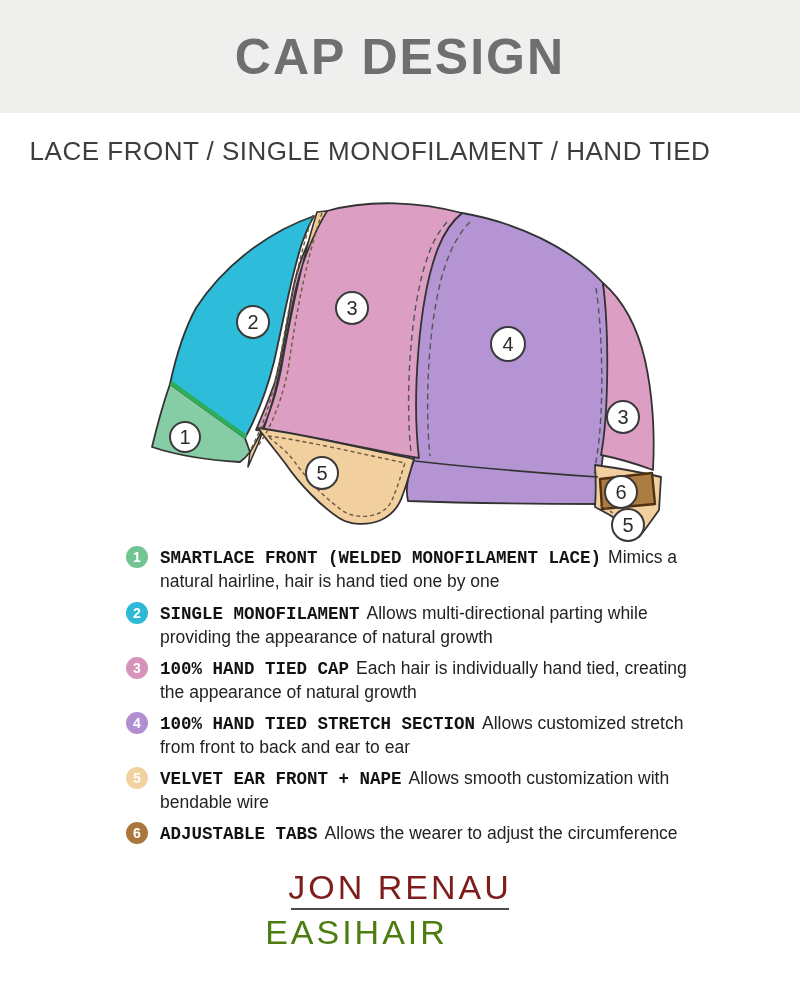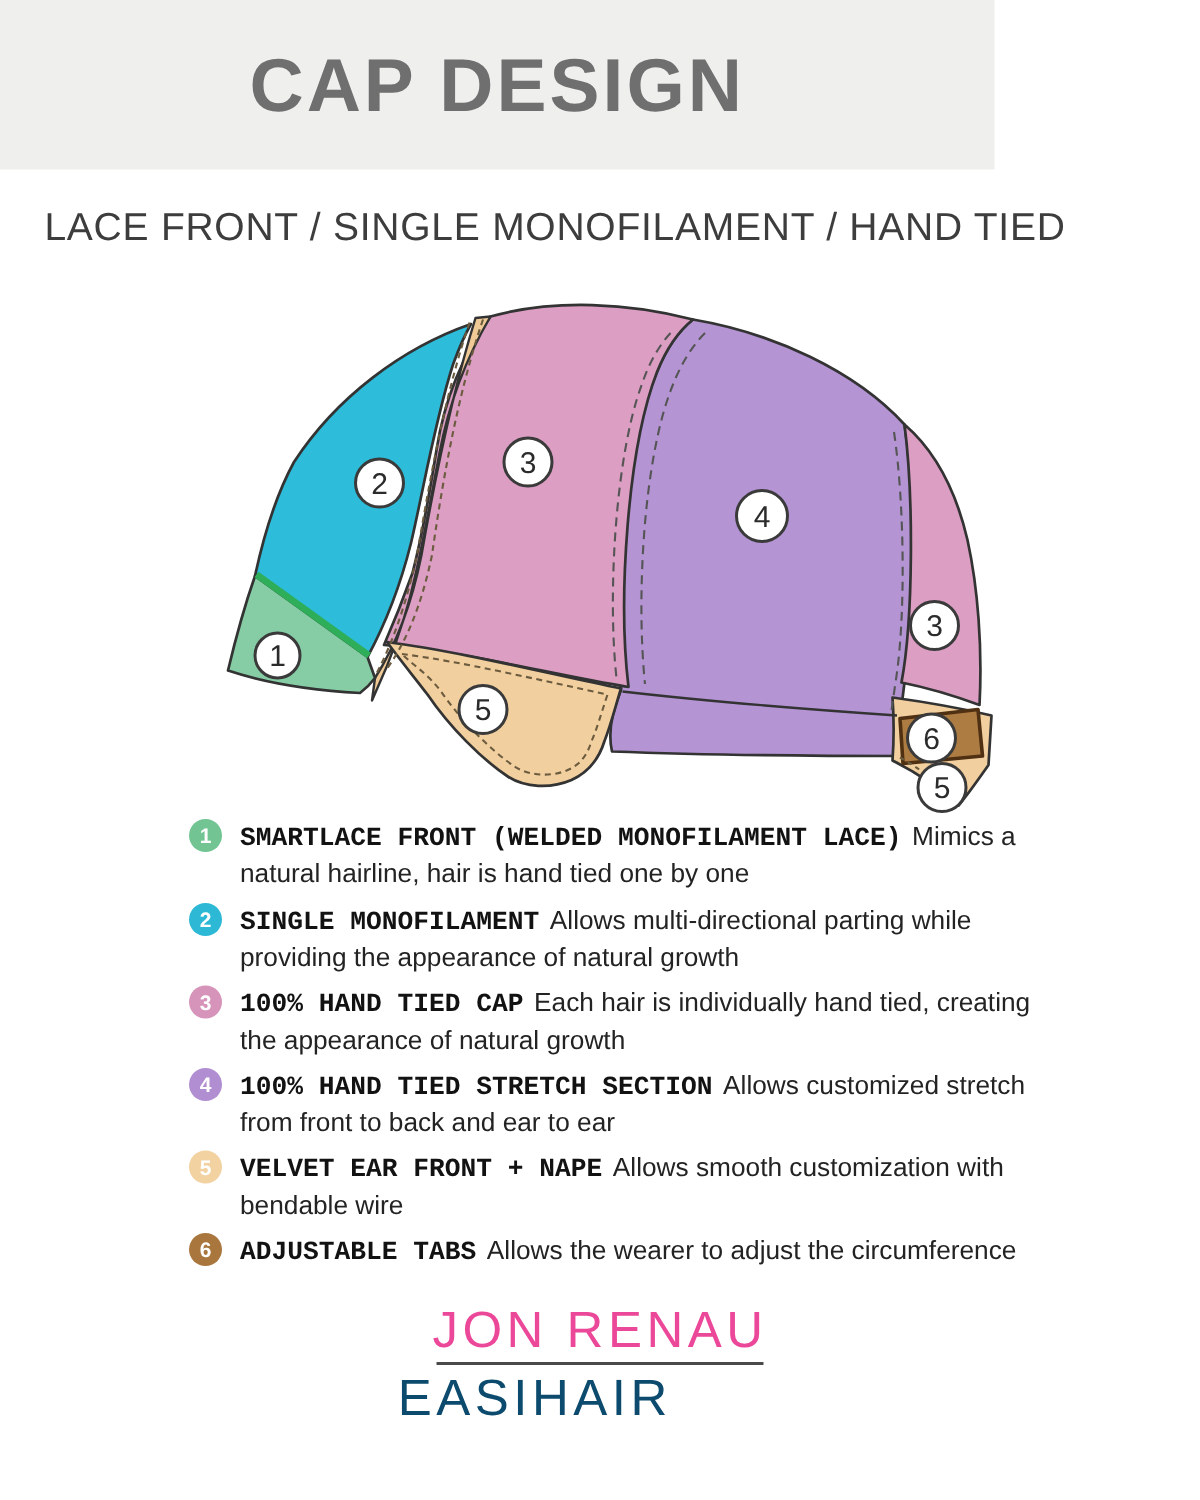--- a/index.html
+++ b/index.html
@@ -1,21 +1,21 @@
 <!DOCTYPE html>
 <html><head>
 <meta charset="utf-8">
 <style>
   html,body{margin:0;padding:0;}
   body{
     width:800px;height:1000px;position:relative;background:#ffffff;
     font-family:"Liberation Sans", sans-serif;overflow:hidden;
   }
   .header{
-    position:absolute;left:0;top:0;width:663px;height:113px;
+    position:absolute;left:0;top:0;width:800px;height:113px;
     background:#efefee;display:flex;align-items:center;justify-content:center;
   }
   .header h1{
     margin:0;font-size:50px;font-weight:bold;letter-spacing:2px;color:#6f6f6f;
   }
   .subtitle{
     position:absolute;left:0;top:136px;width:740px;text-align:center;
     font-size:26px;color:#3d3d3d;letter-spacing:0.5px;font-weight:400;
   }
   svg.cap{position:absolute;left:0;top:0;width:800px;height:1000px;}
@@ -27,28 +27,28 @@
     flex:0 0 22px;width:22px;height:22px;border-radius:50%;
     color:#fff;font-size:14px;font-weight:bold;text-align:center;line-height:22px;
   }
   .legend-text{
     font-size:17.5px;line-height:23px;color:#232323;
   }
   .legend-title{font-weight:bold;color:#121212;font-family:Liberation Mono, monospace;}
   .legend-desc{margin-left:7px;}
   .brand-top{
     position:absolute;left:0;top:868px;width:800px;text-align:center;
-    font-size:34px;letter-spacing:3px;color:#ec4899;
+    font-size:34px;letter-spacing:3px;color:#7f1d1d;
   }
   .brand-divider{
     position:absolute;left:291px;top:908px;width:218px;height:2px;background:#4a4a4a;
   }
   .brand-bottom{
     position:absolute;left:0;top:913px;width:713px;text-align:center;
-    font-size:34px;letter-spacing:3px;color:#0c4a6e;
+    font-size:34px;letter-spacing:3px;color:#4d7c0f;
   }
 </style>
 </head>
 <body>
 
 <div class="header">
   <h1>CAP DESIGN</h1>
 </div>
 
 <div class="subtitle">LACE FRONT / SINGLE MONOFILAMENT / HAND TIED</div>

